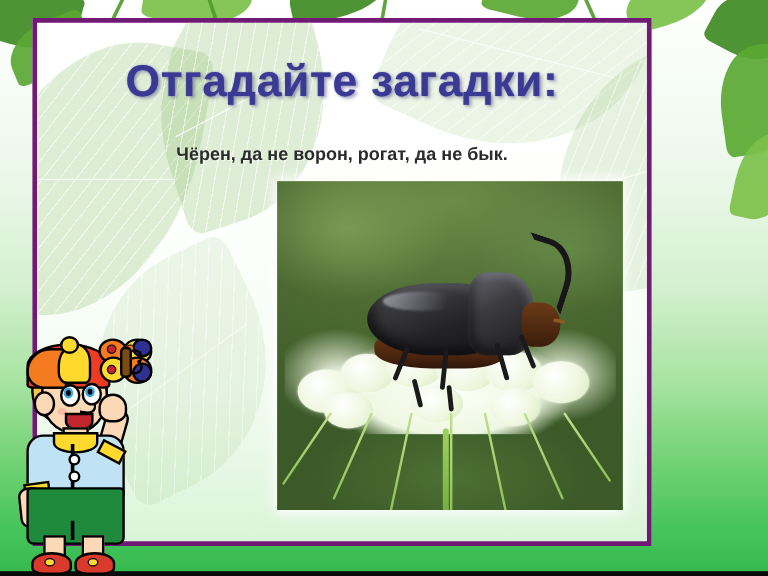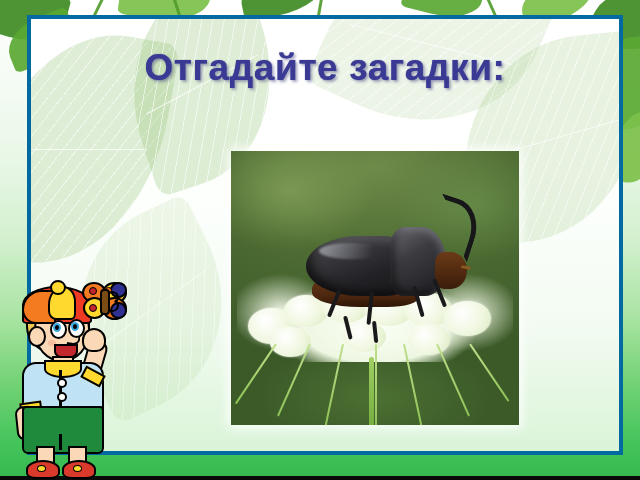--- a/index.html
+++ b/index.html
@@ -39,22 +39,22 @@
     opacity:.92;
   }
   .leaf.dark{background:#3f8b24;}
   .leaf.light{background:#7cc04a;}
   .stem{
     position:absolute;background:#4f9a2a;border-radius:2px;opacity:.9;
   }
 
   
   .frame{
-    position:absolute;left:27px;top:15px;width:596px;height:440px;
-    border:4px solid #0369a1;
+    position:absolute;left:27px;top:15px;width:516px;height:440px;
+    border:4px solid #701a75;
     box-sizing:border-box;
     background:#ffffff;
     overflow:hidden;
   }
   .frame-inner-bg{
     position:absolute;inset:0;
     background:
       linear-gradient(to bottom,
         #ffffff 0%,
         #fdfffd 40%,
@@ -355,20 +355,21 @@
       <div class="ribs"></div>
         <div class="vein"></div>
     </div>
     <div class="pleaf" style="left:40px;top:200px;width:160px;height:180px;transform:rotate(-26deg);opacity:.5;">
       <div class="ribs"></div>
         <div class="vein"></div>
     </div>
 
     <div class="title">Отгадайте загадки:</div>
 
+    <div class="subtitle">Чёрен, да не ворон, рогат, да не бык.</div>
   </div>
 
   <div class="photo">
     <div class="photo-bg"></div>
     <div class="photo-blur1"></div>
     <div class="photo-blur2"></div>
     <div class="photo-blur3"></div>
 
     <div class="umbel">
       <div class="head"></div>

